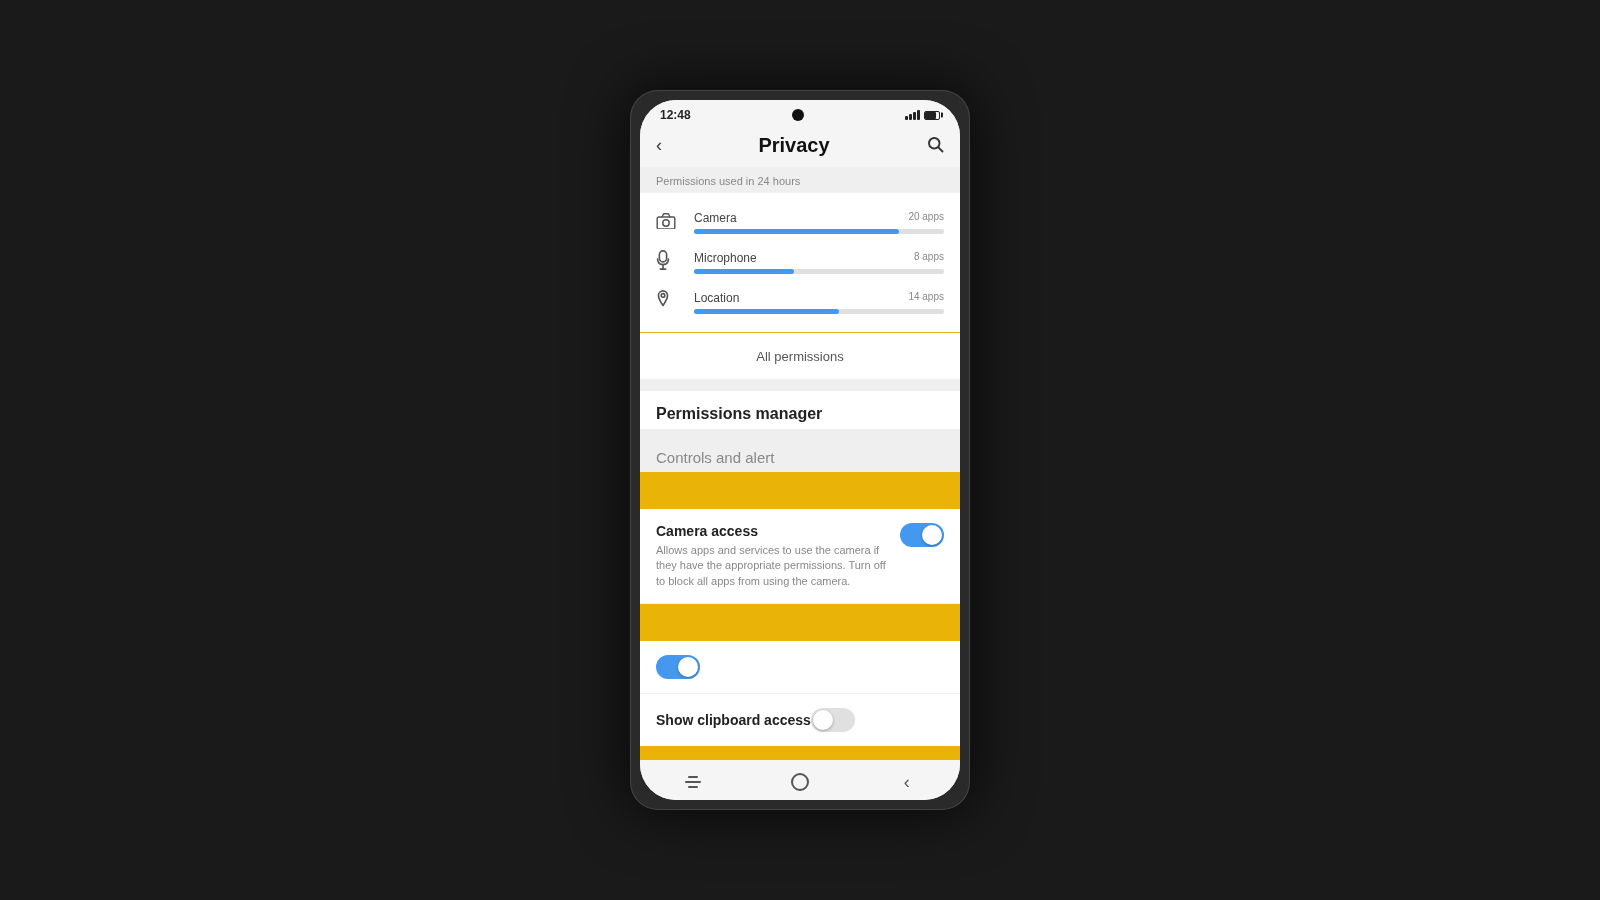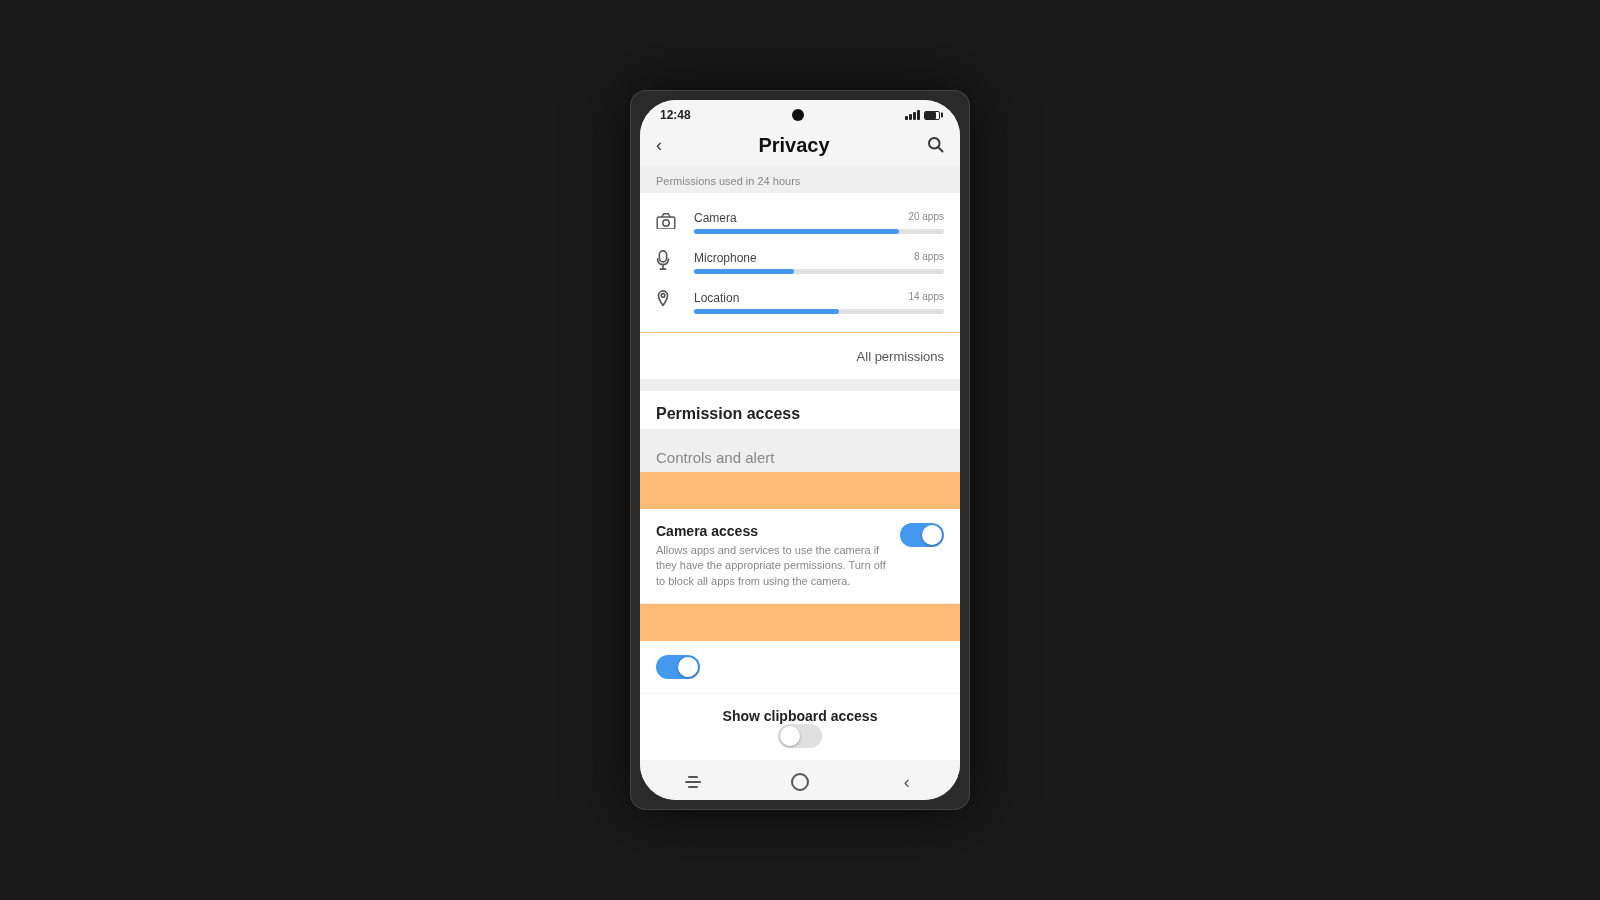--- a/index.html
+++ b/index.html
@@ -8,21 +8,21 @@
       display: flex;
       justify-content: center;
       align-items: center;
       min-height: 100vh;
       font-family: 'Segoe UI', sans-serif;
     }
     .phone-outer {
       width: 340px;
       height: 720px;
       background: #2a2a2a;
-      border-radius: 16px;
+      border-radius: 28px;
       padding: 10px;
       box-shadow: 0 0 60px rgba(0,0,0,0.8), inset 0 0 0 1px #444;
       position: relative;
     }
     .phone-inner {
       width: 100%;
       height: 100%;
       background: #f5f5f5;
       border-radius: 36px;
       overflow: hidden;
@@ -106,21 +106,21 @@
       color: #111;
     }
     .search-btn {
       cursor: pointer;
       color: #333;
       font-size: 16px;
     }
     .content {
       flex: 1;
       overflow-y: auto;
-      background: #fdba74;
+      background: #eab308;
     }
     .content::-webkit-scrollbar { display: none; }
     .section-label {
       background: #efefef;
       padding: 8px 16px 6px;
       font-size: 11px;
       color: #888;
     }
     .permissions-card {
       background: #fff;
@@ -163,21 +163,21 @@
       border-radius: 3px;
     }
     .perm-bar-fill {
       height: 5px;
       background: #4499ee;
       border-radius: 3px;
     }
     .all-permissions-btn {
       background: #fff;
       padding: 14px 16px;
-      text-align: right;
+      text-align: center;
       margin-top: 1px;
       cursor: pointer;
     }
     .all-permissions-text {
       font-size: 13px;
       color: #555;
     }
     .section-gap {
       height: 12px;
       background: #efefef;
@@ -236,21 +236,20 @@
       position: absolute;
       top: 2px;
       right: 2px;
       box-shadow: 0 1px 3px rgba(0,0,0,0.3);
     }
     .clipboard-item {
       background: #fff;
       padding: 14px 16px;
       display: flex;
       align-items: center;
-      flex-direction: column;
     }
     .clipboard-title {
       font-size: 14px;
       font-weight: 600;
       color: #222;
     }
     .toggle-partial {
       width: 44px;
       height: 24px;
       background: #e0e0e0;
@@ -401,21 +400,21 @@
         </div>
 
       </div>
 
       <div class="all-permissions-btn">
         <span class="all-permissions-text">All permissions</span>
       </div>
 
       <div class="section-gap"></div>
 
-      <div class="section-heading">Permission access</div>
+      <div class="section-heading">Permissions manager</div>
 
       <div class="section-gap"></div>
 
       <div class="controls-label">Controls and alert</div>
 
       <div class="access-item">
         <div class="access-info">
           <div class="access-title">Camera access</div>
           <div class="access-desc">Allows apps and services to use the camera if they have the appropriate permissions. Turn off to block all apps from using the camera.</div>
         </div>

